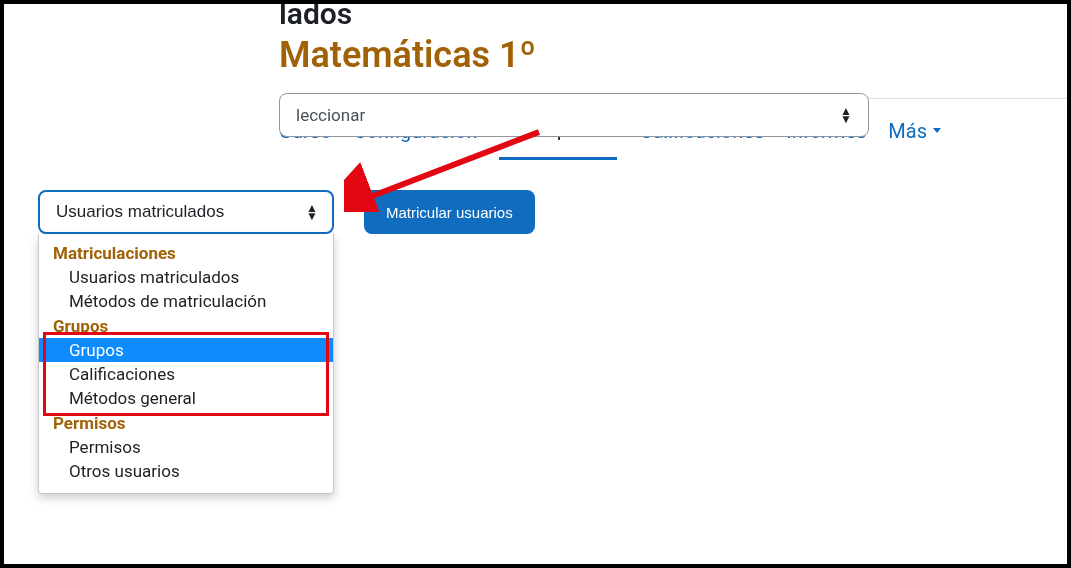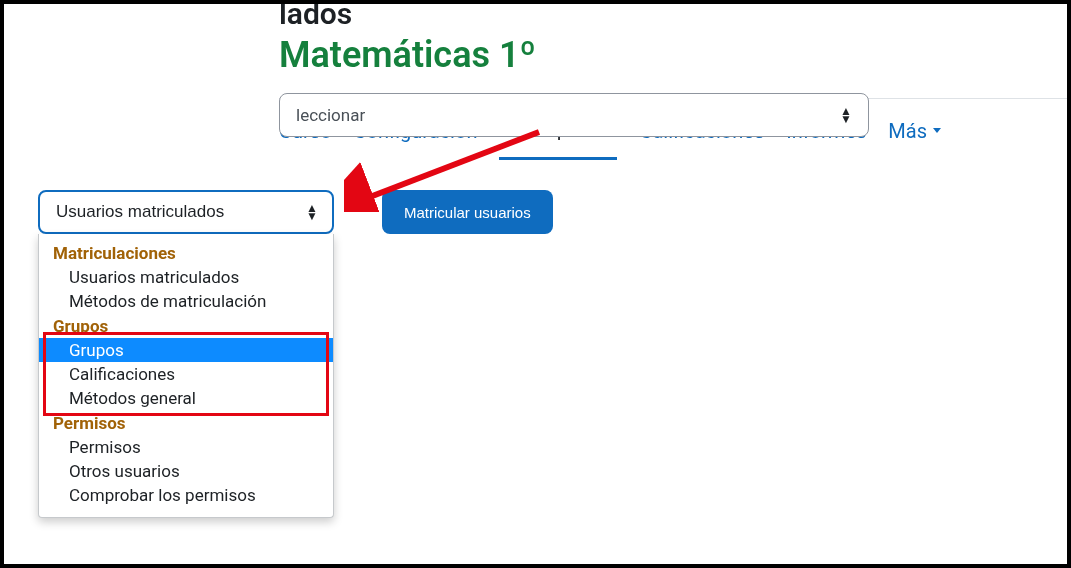--- a/index.html
+++ b/index.html
@@ -11,21 +11,21 @@
       border: 4px solid #000;
       position: relative;
       overflow: hidden;
     }
     .content {
       padding: 0;
     }
     .page-title {
       font-size: 36px;
       font-weight: 600;
-      color: #15803d;
+      color: #a16207;
       margin: 30px 0 22px 275px;
     }
     .tabs-bar {
       border-top: 1px solid #dee2e6;
       margin-left: 275px;
       padding-top: 18px;
       display: flex;
       gap: 22px;
       font-size: 20px;
     }
@@ -45,21 +45,21 @@
       display: inline-block;
       width: 0; height: 0;
       border-left: 4px solid transparent;
       border-right: 4px solid transparent;
       border-top: 5px solid #0f6cbf;
       margin-left: 2px;
     }
     .action-row {
       display: flex;
       align-items: center;
-      gap: 48px;
+      gap: 30px;
       margin: 30px 0 0 34px;
     }
     .select-wrap {
       position: relative;
     }
     .dropdown-toggle {
       width: 296px;
       height: 44px;
       border: 2px solid #0f6cbf;
       border-radius: 8px;
@@ -194,21 +194,20 @@
         <div class="dd-item">Métodos de matriculación</div>
 
         <div class="dd-header">Grupos</div>
         <div class="dd-item highlight">Grupos</div>
         <div class="dd-item">Calificaciones</div>
         <div class="dd-item">Métodos general</div>
 
         <div class="dd-header">Permisos</div>
         <div class="dd-item">Permisos</div>
         <div class="dd-item">Otros usuarios</div>
-        <div class="dd-item">Comprobar los permisos</div>
 
         <div class="redbox" style="left:4px; top:98px; width:286px; height:84px;"></div>
       </div>
     </div>
 
     <button class="btn-primary">Matricular usuarios</button>
   </div>
 
   <div class="partial-heading">lados</div>
 

